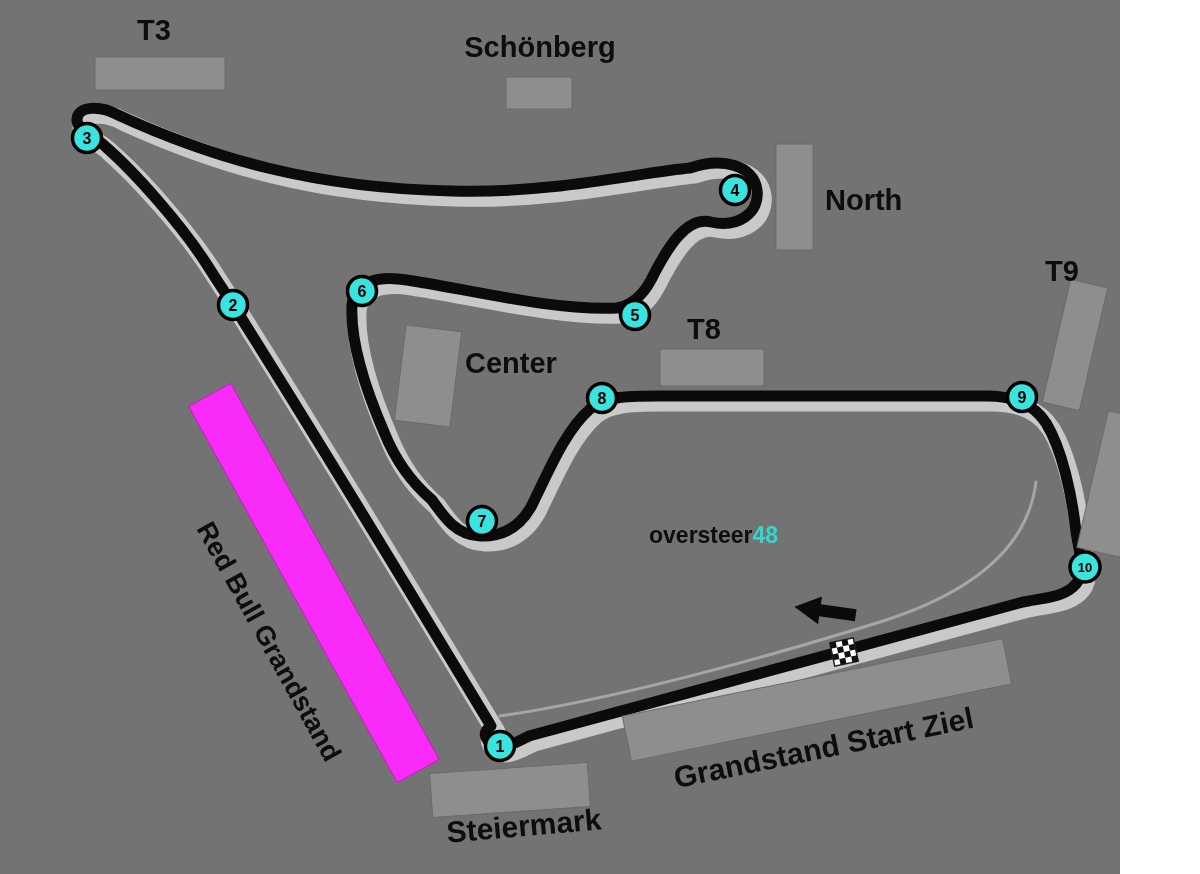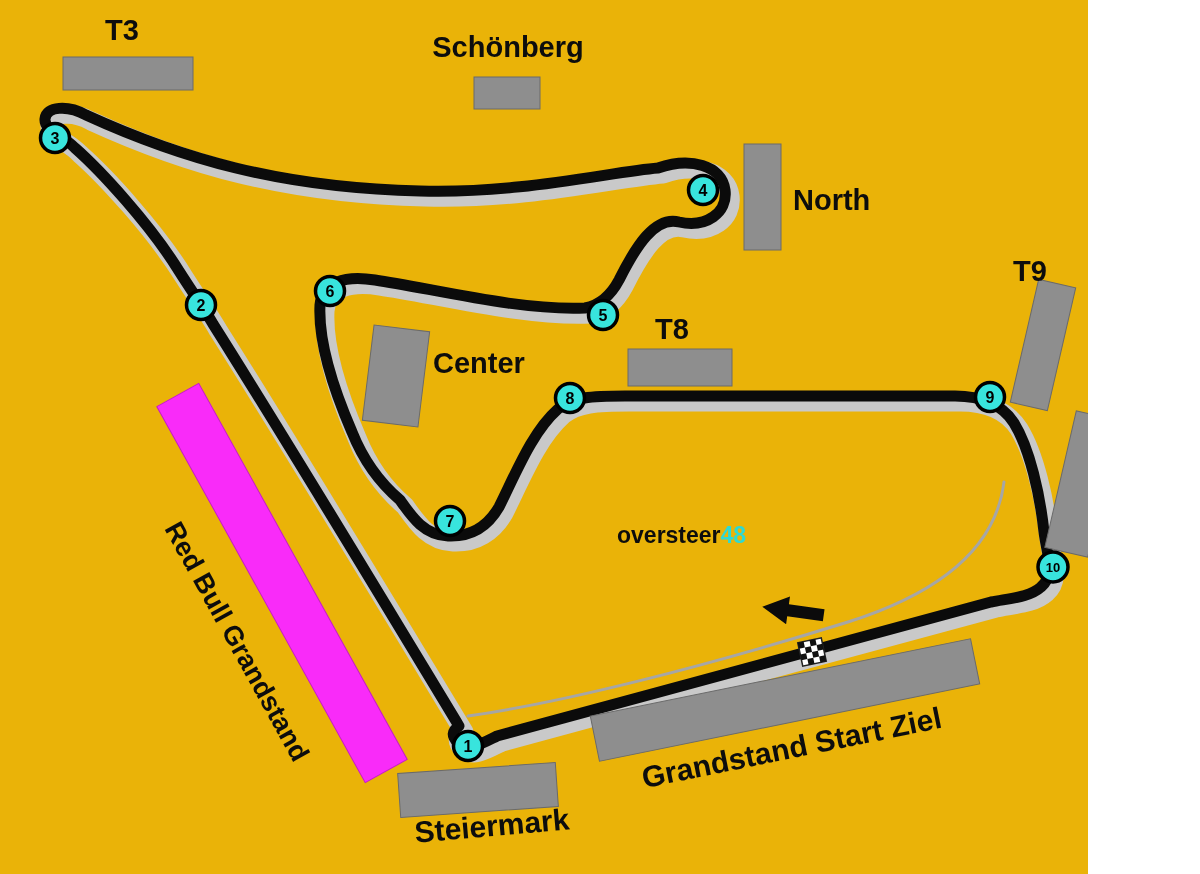--- a/index.html
+++ b/index.html
@@ -1,17 +1,17 @@
 <!DOCTYPE html>
 <html><head>
 <meta charset="utf-8">
 <title>Track Map</title>
 <style>
   html,body{margin:0;padding:0;background:#ffffff;}
-  .stage{position:relative;width:1088px;height:874px;background:#eab308;overflow:hidden;}
+  .stage{position:relative;width:1088px;height:874px;background:#737373;overflow:hidden;padding-left:32px;}
   svg{display:block;}
   .lbl{font-family:"Liberation Sans","DejaVu Sans",sans-serif;font-weight:700;fill:#0d0d0d;}
   .s29{font-size:29px;}
   .s30{font-size:30px;}
   .s27{font-size:27px;}
   .s23{font-size:23px;}
   .gstand{fill:#8e8e8e;stroke:#6a6a6a;stroke-width:1;}
   .turn-num{font-family:"Liberation Sans","DejaVu Sans",sans-serif;font-weight:700;font-size:16px;fill:#000;}
   .turn-num.small{font-size:13px;}
   .track-outline{fill:none;stroke:#c9c9c9;stroke-width:19;stroke-linejoin:round;stroke-linecap:round;}

